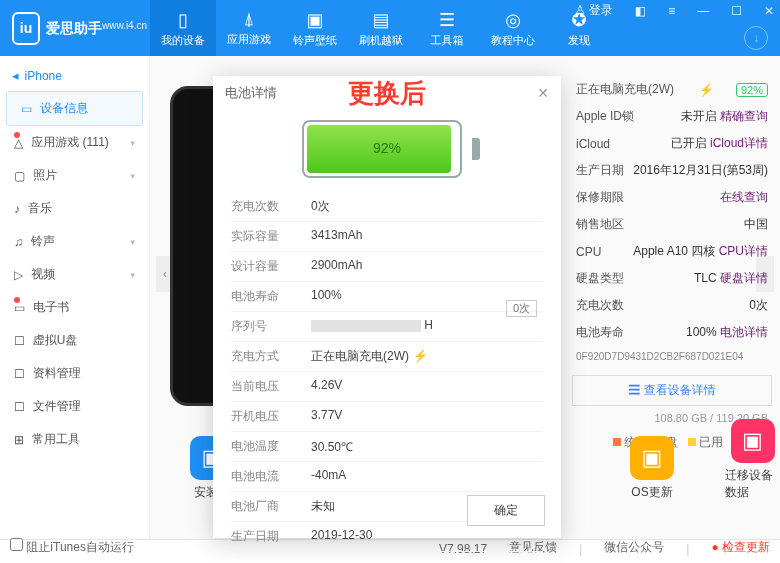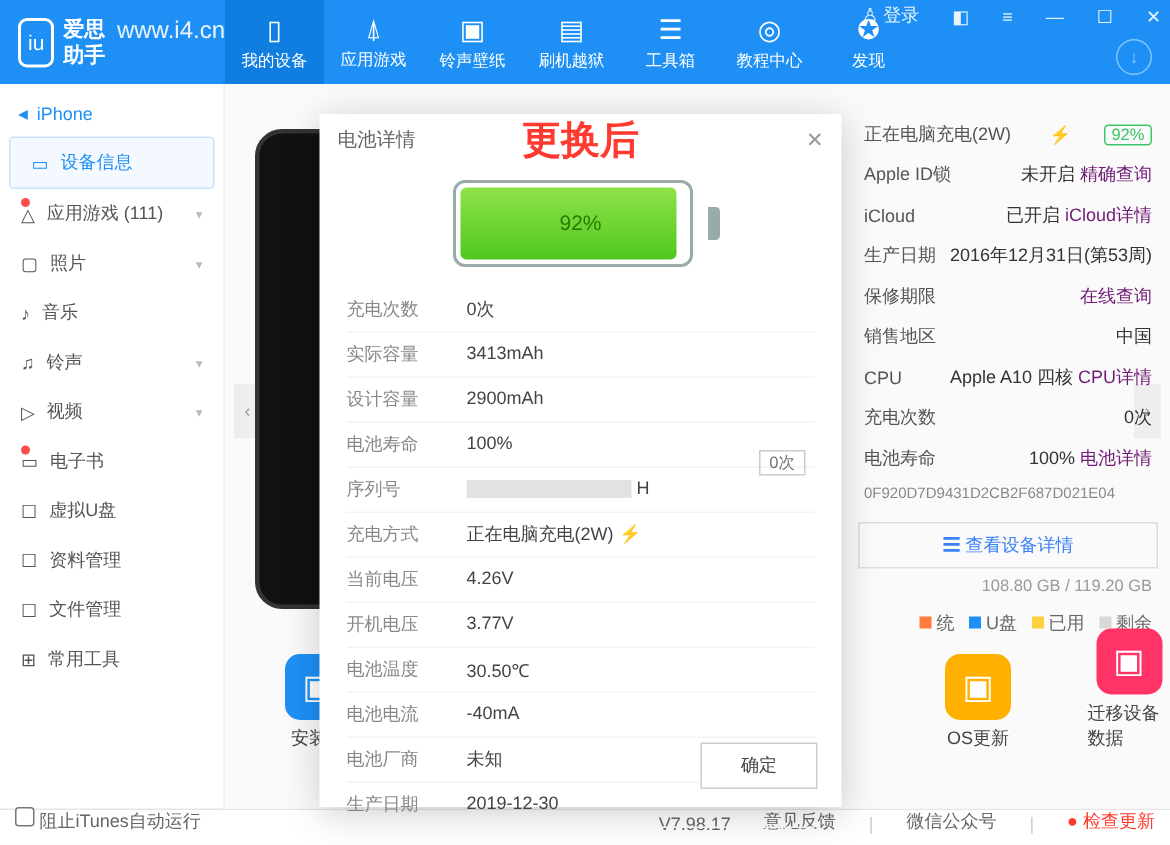--- a/index.html
+++ b/index.html
@@ -1,22 +1,22 @@
 <!DOCTYPE html>
 <html><head>
 <meta charset="utf-8">
 <style>
 *{box-sizing:border-box;margin:0;padding:0;font-family:"Microsoft YaHei",Arial,sans-serif;font-size:12px}
 body{width:780px;height:563px;overflow:hidden;background:#fff}
 .header{height:56px;background:linear-gradient(#1E90F5,#1E90F5);display:flex;color:#fff;position:relative}
 .logo{width:150px;display:flex;align-items:center;padding-left:12px;gap:6px}
-.logo-badge{width:28px;height:33px;border:2px solid #fff;border-radius:6px;display:flex;align-items:center;justify-content:center;font-weight:normal;font-size:14px}
+.logo-badge{width:28px;height:33px;border:2px solid #fff;border-radius:6px;display:flex;align-items:center;justify-content:center;font-weight:bold;font-size:14px}
 .logo-text{display:flex;line-height:1.2}
 .logo-text .t1{font-size:14px;font-weight:bold}
-.logo-text .t2{font-size:16px;opacity:.9}
+.logo-text .t2{font-size:10px;opacity:.9}
 .topnav{display:flex;flex:1}
 .topnav-item{width:66px;display:flex;flex-direction:column;align-items:center;justify-content:center;gap:2px;cursor:pointer}
 .topnav-item.active{background:#0F7EE0}
 .topnav-item .ico{font-size:18px}
 .topnav-item .lbl{font-size:11px}
 .winctl{position:absolute;right:6px;top:2px;display:flex;gap:22px;font-size:11px;opacity:.9;align-items:center}
 .winctl span{cursor:pointer}
 .dlbadge{position:absolute;right:12px;top:26px;width:24px;height:24px;border:1.5px solid #7fc5ff;border-radius:50%;display:flex;align-items:center;justify-content:center;color:#7fc5ff}
 .body{display:flex;height:483px}
 .sidebar{width:150px;border-right:1px solid #eee;padding-top:4px}
@@ -199,20 +199,24 @@
           </div>
           <div class="rinfo-row">
             <span class="k">销售地区</span>
             <span class="v">中国 </span>
           </div>
           <div class="rinfo-row">
             <span class="k">CPU</span>
             <span class="v">Apple A10 四核 <span class="link">CPU详情</span></span>
           </div>
           <div class="rinfo-row">
+            <span class="k">硬盘类型</span>
+            <span class="v">TLC <span class="link">硬盘详情</span></span>
+          </div>
+          <div class="rinfo-row">
             <span class="k">充电次数</span>
             <span class="v">0次 </span>
           </div>
           <div class="rinfo-row">
             <span class="k">电池寿命</span>
             <span class="v">100% <span class="link">电池详情</span></span>
           </div>
         </div>
       <div class="rinfo-row">
           <span class="v" style="font-size:10px;color:#888">0F920D7D9431D2CB2F687D021E04</span>

